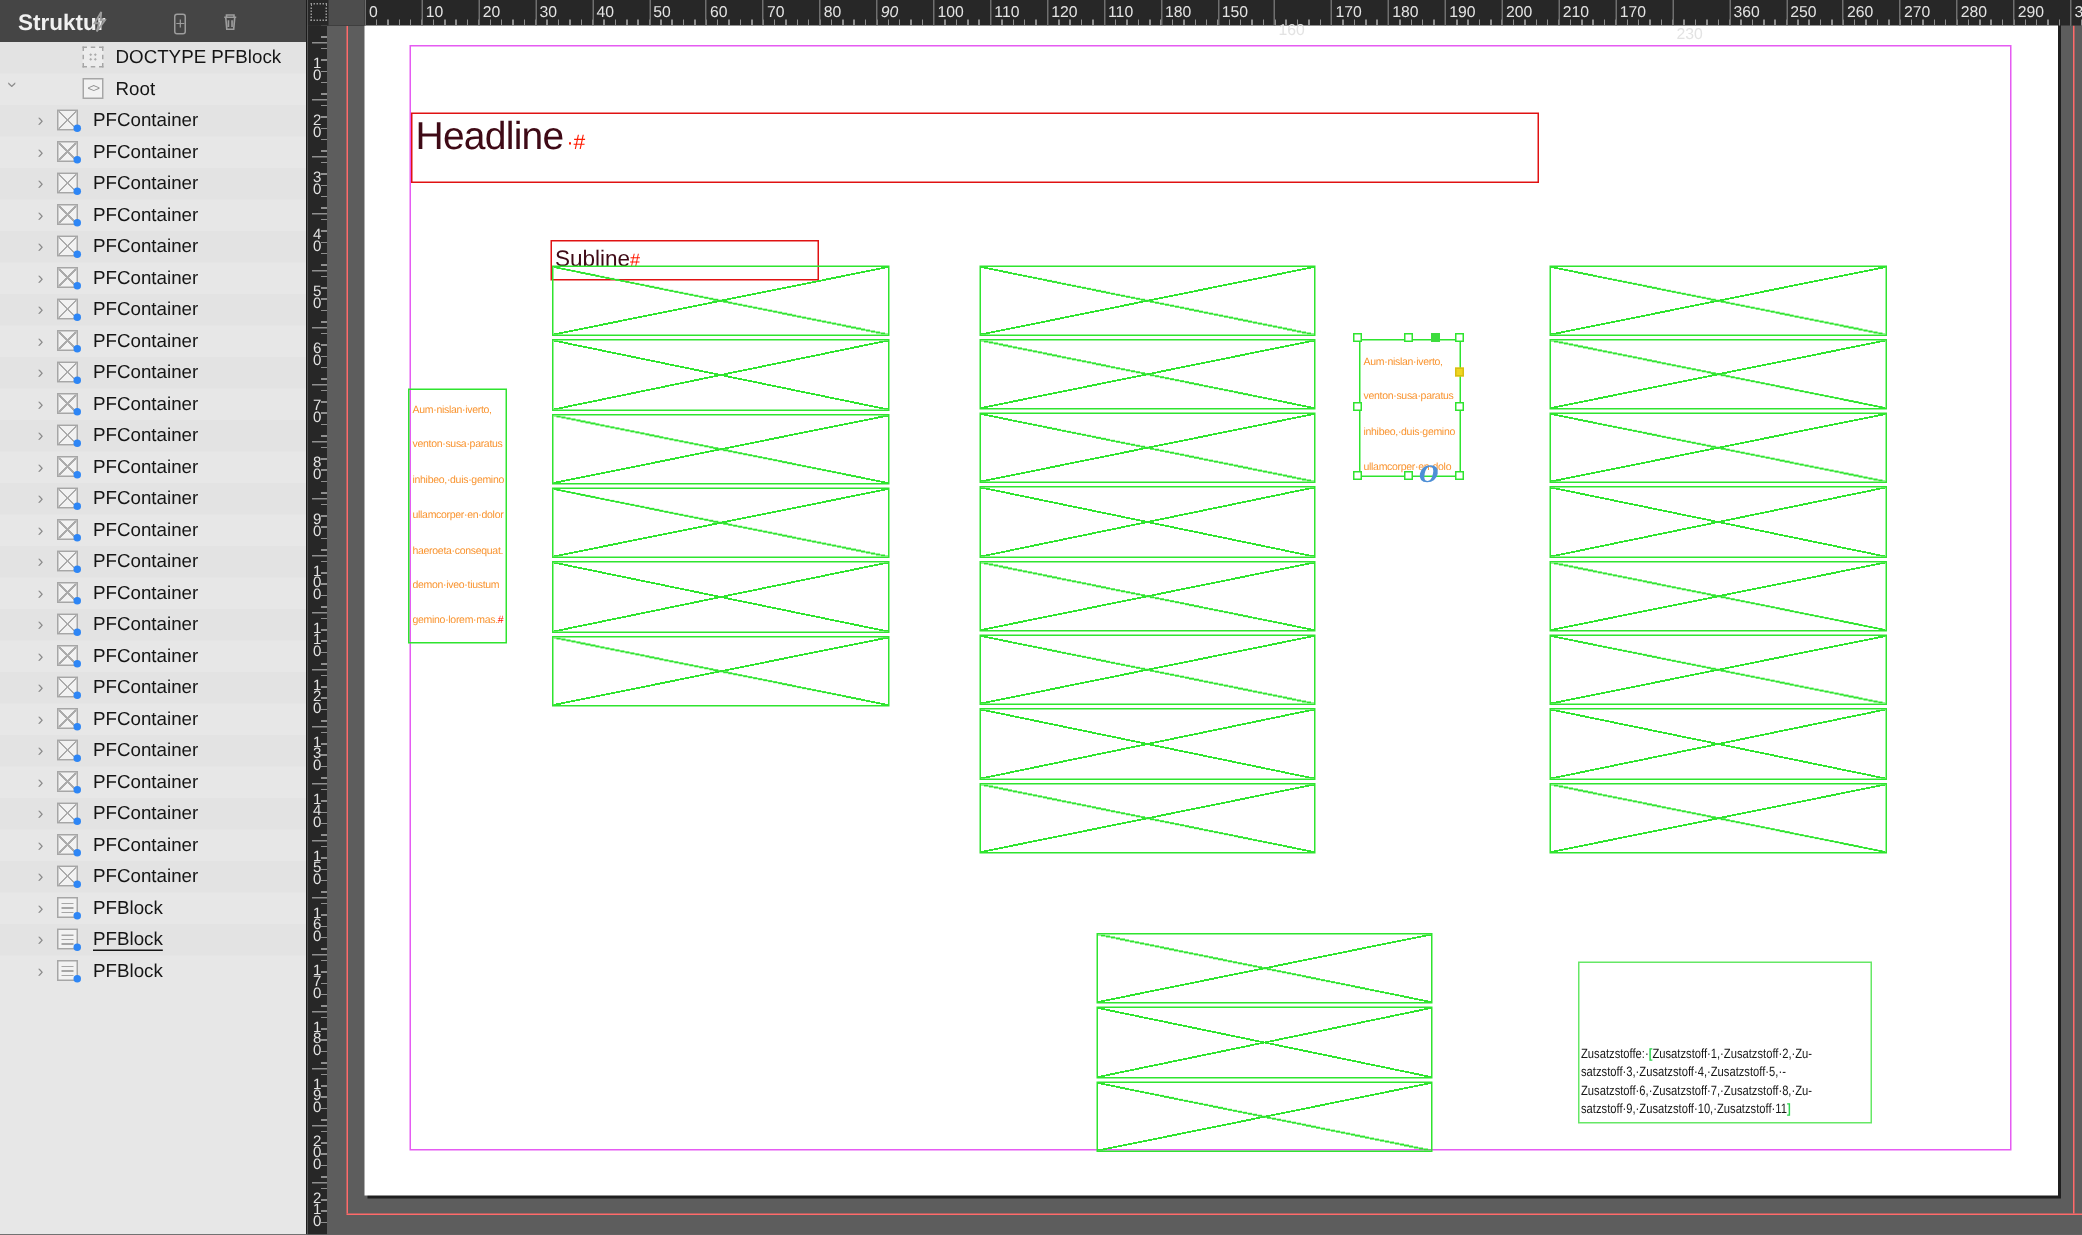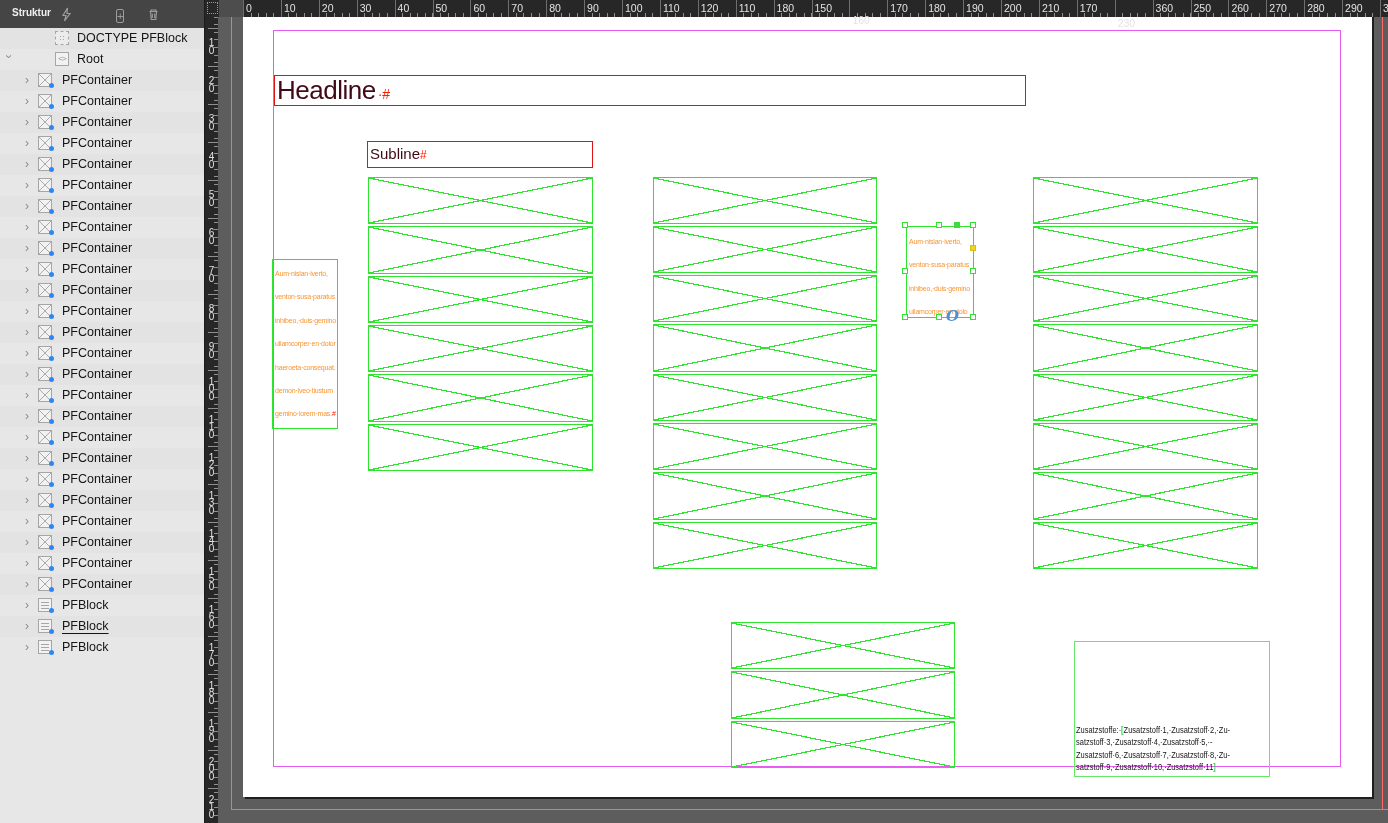--- a/index.html
+++ b/index.html
@@ -4,21 +4,21 @@
 <style>
   *{box-sizing:border-box;margin:0;padding:0}
   html,body{background:#333}
   #root{position:relative;width:1388px;height:823px;overflow:hidden;
         background:#5d5d5d;font-family:"Liberation Sans",sans-serif;}
 
   
   #sidebar{position:absolute;left:0;top:0;width:205px;height:823px;background:#e7e7e7;
            z-index:10;border-right:1px solid #1c1c1c}
   #panel-header{position:absolute;left:0;top:0;width:100%;height:28px;background:#454545}
-  #panel-title{position:absolute;left:12px;top:7px;font-size:10px;font-weight:bold;color:#f0f0f0}
+  #panel-title{position:absolute;left:12px;top:7px;font-size:15px;font-weight:bold;color:#f0f0f0}
   .tb-icon{position:absolute;top:6px;width:17px;height:17px;color:#9d9d9d}
   .tb-circle{width:9px;height:9px;border-radius:50%;background:#8f8f8f;margin:4px auto 0}
   .tb-add{width:13px;height:13px;border:1.5px solid #9d9d9d;border-radius:2px;margin:2px auto 0;
           color:#9d9d9d;font-size:11px;line-height:9px;text-align:center}
   .tb-bar{width:16px;height:2px;background:#9d9d9d;border-radius:1px;margin:0 auto}
   #tree{position:absolute;left:0;top:28px;width:100%;height:795px;overflow:hidden}
   .row{position:relative;width:100%;height:21px}
   .row:nth-child(odd){background:#e3e3e3}
   .chev{position:absolute;left:25px;top:4px;width:10px;height:13px;color:#8c8c8c;font-size:12px;line-height:13px}
   .chev.open{left:3px;transform:rotate(90deg)}
@@ -86,24 +86,24 @@
 
   <div id="canvas">
     <div id="page"></div>
     <div id="guides">
         <div class="guide" style="left: 231px; top: 17px; width: 1px; height: 792px; background: rgb(255, 106, 106);"></div>
         <div class="guide" style="left: 1382px; top: 17px; width: 1px; height: 792px; background: rgb(255, 106, 106);"></div>
         <div class="guide" style="left: 231px; top: 809px; width: 1157px; height: 1px; background: rgb(255, 106, 106);"></div>
       </div>
     <div id="margin-rect" style="left:273px;top:30px;width:1068px;height:737px"></div>
 
-    <div id="headline-frame" class="redframe" style="left:274px;top:75px;width:752px;height:31px">
+    <div id="headline-frame" class="redframe" style="left:274px;top:75px;width:752px;height:47px">
       <span class="big">Headline</span><span class="mark">·#</span>
     </div>
-    <div id="subline-frame" class="redframe" style="left:367px;top:141px;width:226px;height:27px">
+    <div id="subline-frame" class="redframe" style="left:367px;top:160px;width:179px;height:27px">
       <span class="big">Subline</span><span class="mark">#</span>
     </div>
 
     <div id="left-text-frame" class="greenframe" style="left:272px;top:259px;width:66px;height:170px;padding:2px 0 0 2px">
         <div class="tinytxt"><span>Aum·nislan·iverto,</span></div>
         <div class="tinytxt"><span>venton·susa·paratus</span></div>
         <div class="tinytxt"><span>inhibeo,·duis·gemino</span></div>
         <div class="tinytxt"><span>ullamcorper·en·dolor</span></div>
         <div class="tinytxt"><span>haeroeta·consequat.</span></div>
         <div class="tinytxt"><span>demon·iveo·tiustum</span></div>
@@ -111,21 +111,21 @@
       </div>
 
     <div id="sel-frame" class="greenframe" style="left:906px;top:226px;width:68px;height:92px;padding:3px 0 0 2px">
         <div class="tinytxt"><span>Aum·nislan·iverto,</span></div>
         <div class="tinytxt"><span>venton·susa·paratus</span></div>
         <div class="tinytxt"><span>inhibeo,·duis·gemino</span></div>
         <div class="tinytxt"><span>ullamcorper·en·dolo</span></div>
       </div>
     <div id="anchor-o" style="left:946px;top:307px">O</div>
 
-    <div id="zusatz-frame" style="left:1074px;top:641px;width:196px;height:136px">
+    <div id="zusatz-frame" style="left:1052px;top:641px;width:196px;height:108px">
       <div id="zusatz-text">
         <div><span>Zusatzstoffe:·</span><span class="gbr">[</span><span>Zusatzstoff·1,·Zusatzstoff·2,·Zu-</span></div>
         <div><span>satzstoff·3,·Zusatzstoff·4,·Zusatzstoff·5,·-</span></div>
         <div><span>Zusatzstoff·6,·Zusatzstoff·7,·Zusatzstoff·8,·Zu-</span></div>
         <div><span>satzstoff·9,·Zusatzstoff·10,·Zusatzstoff·11</span><span class="gbr">]</span></div>
       </div>
     </div>
 
     <div id="hruler">
         <div class="htick" style="left: 38px;"></div>
@@ -140,21 +140,21 @@
         <div class="hnum" style="left: 192.6px;">40</div>
         <div class="htick" style="left: 227.5px;"></div>
         <div class="hnum" style="left: 230.5px;">50</div>
         <div class="htick" style="left: 265.4px;"></div>
         <div class="hnum" style="left: 268.4px;">60</div>
         <div class="htick" style="left: 303.3px;"></div>
         <div class="hnum" style="left: 306.3px;">70</div>
         <div class="htick" style="left: 341.2px;"></div>
         <div class="hnum" style="left: 344.2px;">80</div>
         <div class="htick" style="left: 379.1px;"></div>
-        <div class="hnum" style="left: 382.1px;">90</div>
+        <div class="hnum" style="left: 382.1px; font-style: italic;">90</div>
         <div class="htick" style="left: 417px;"></div>
         <div class="hnum" style="left: 420px;">100</div>
         <div class="htick" style="left: 454.9px;"></div>
         <div class="hnum" style="left: 457.9px;">110</div>
         <div class="htick" style="left: 492.8px;"></div>
         <div class="hnum" style="left: 495.8px;">120</div>
         <div class="htick" style="left: 530.7px;"></div>
         <div class="hnum" style="left: 533.7px;">110</div>
         <div class="htick" style="left: 568.6px;"></div>
         <div class="hnum" style="left: 571.6px;">180</div>

